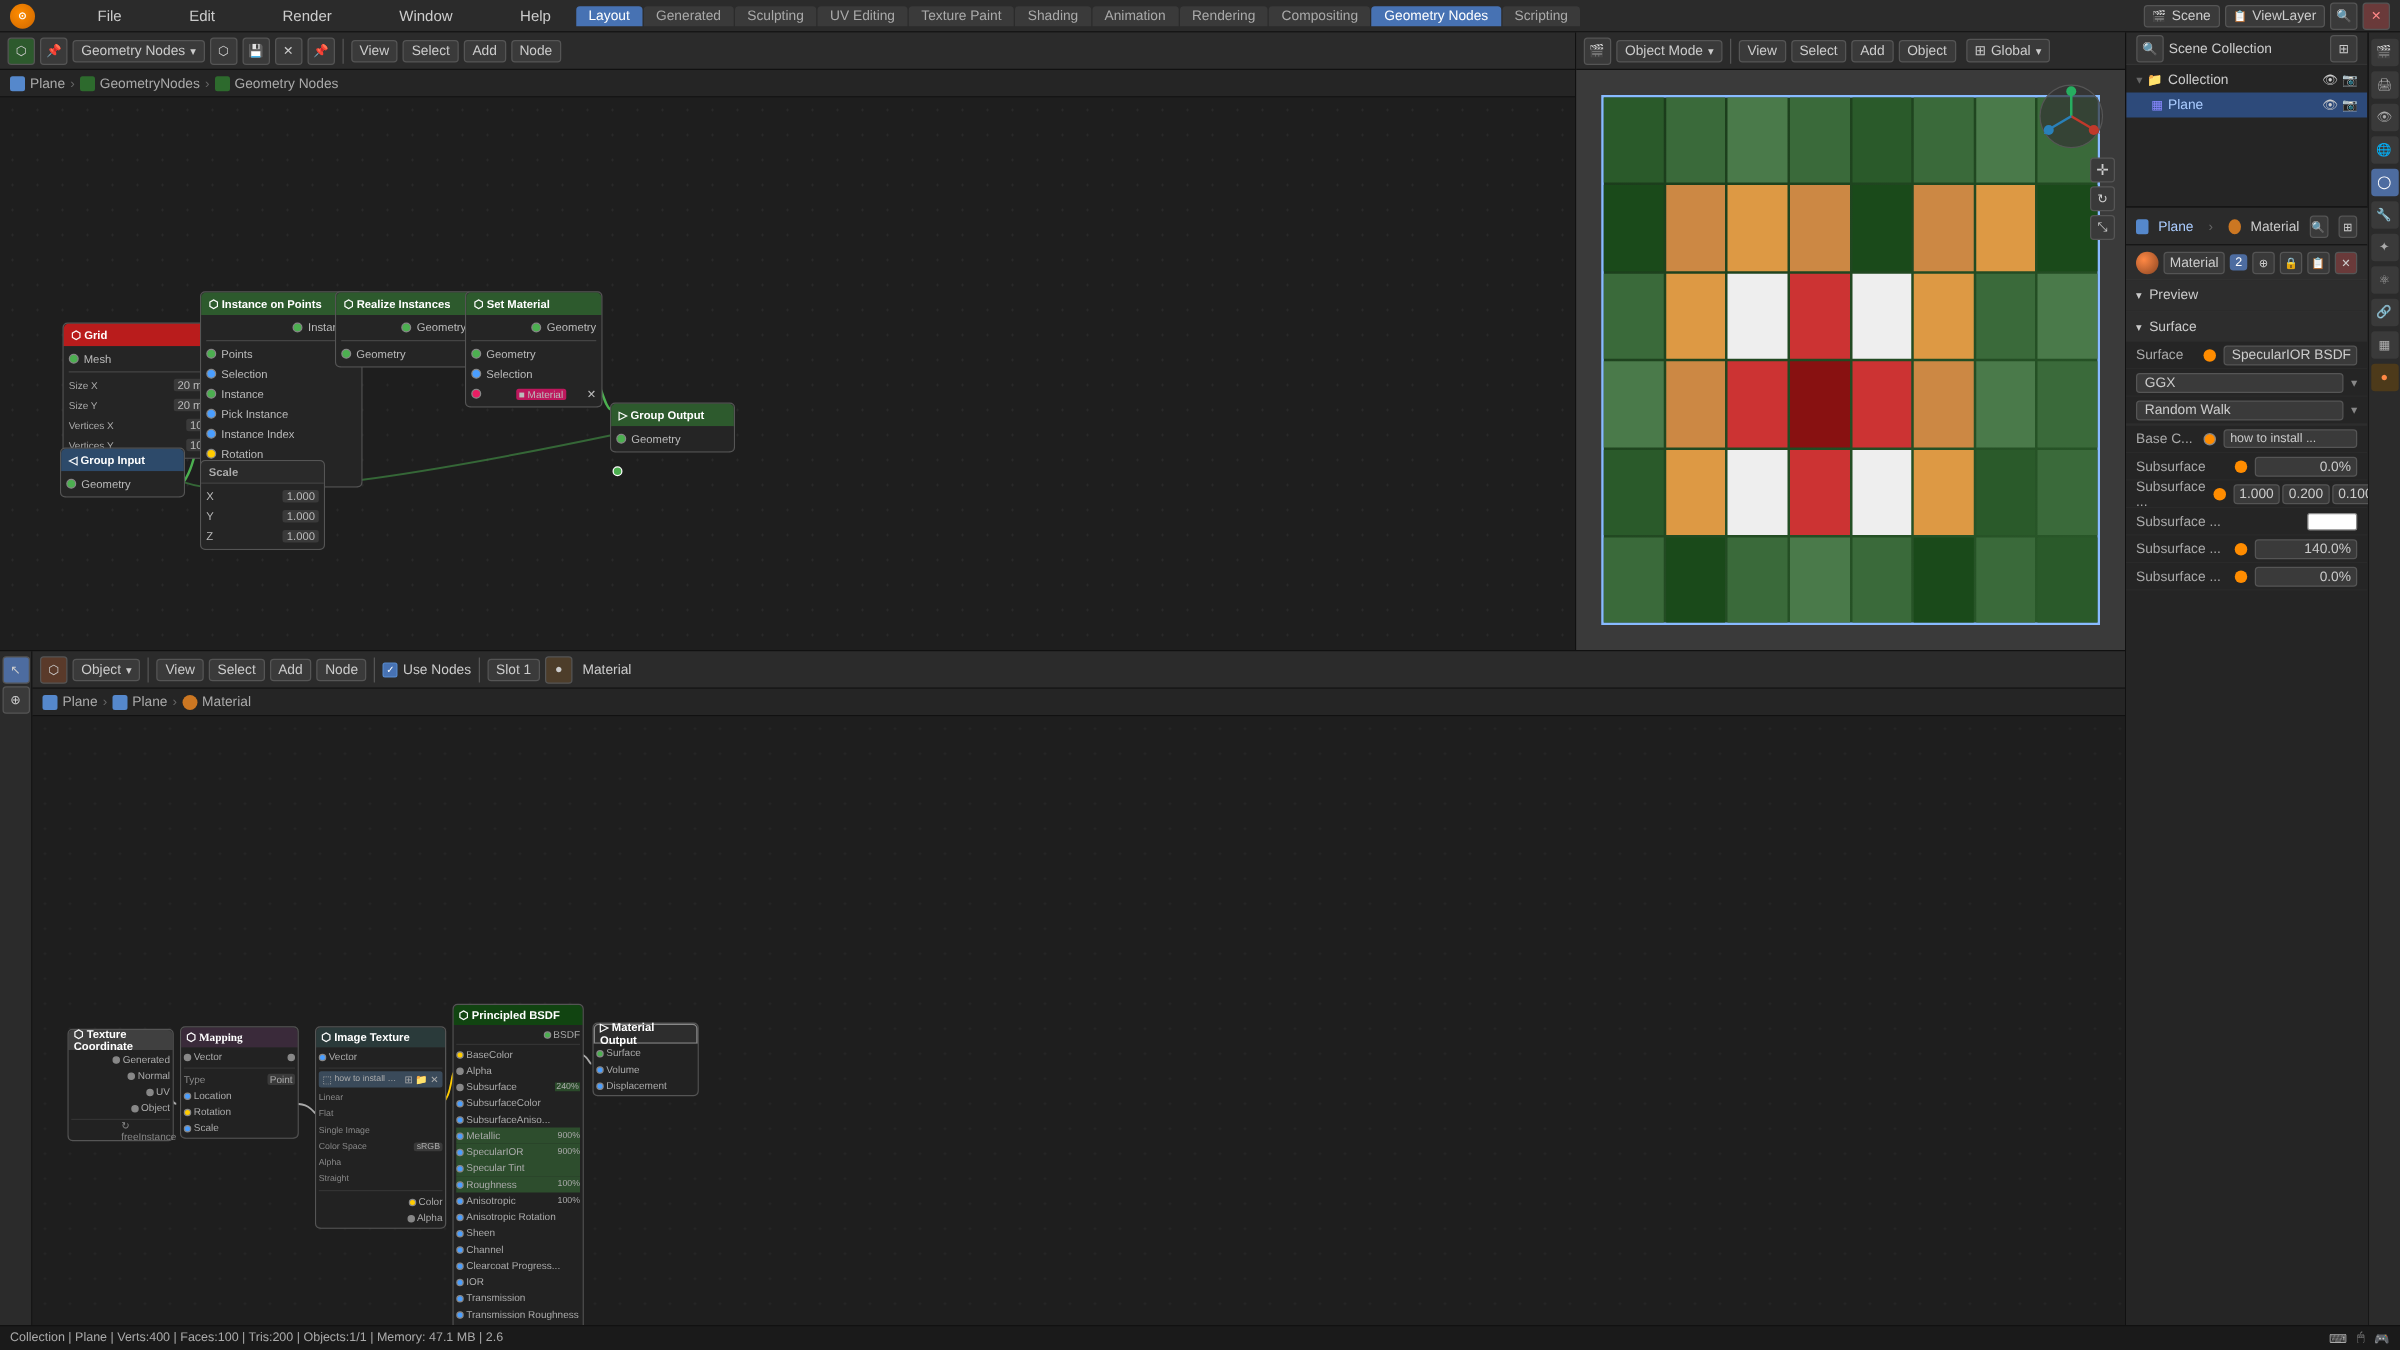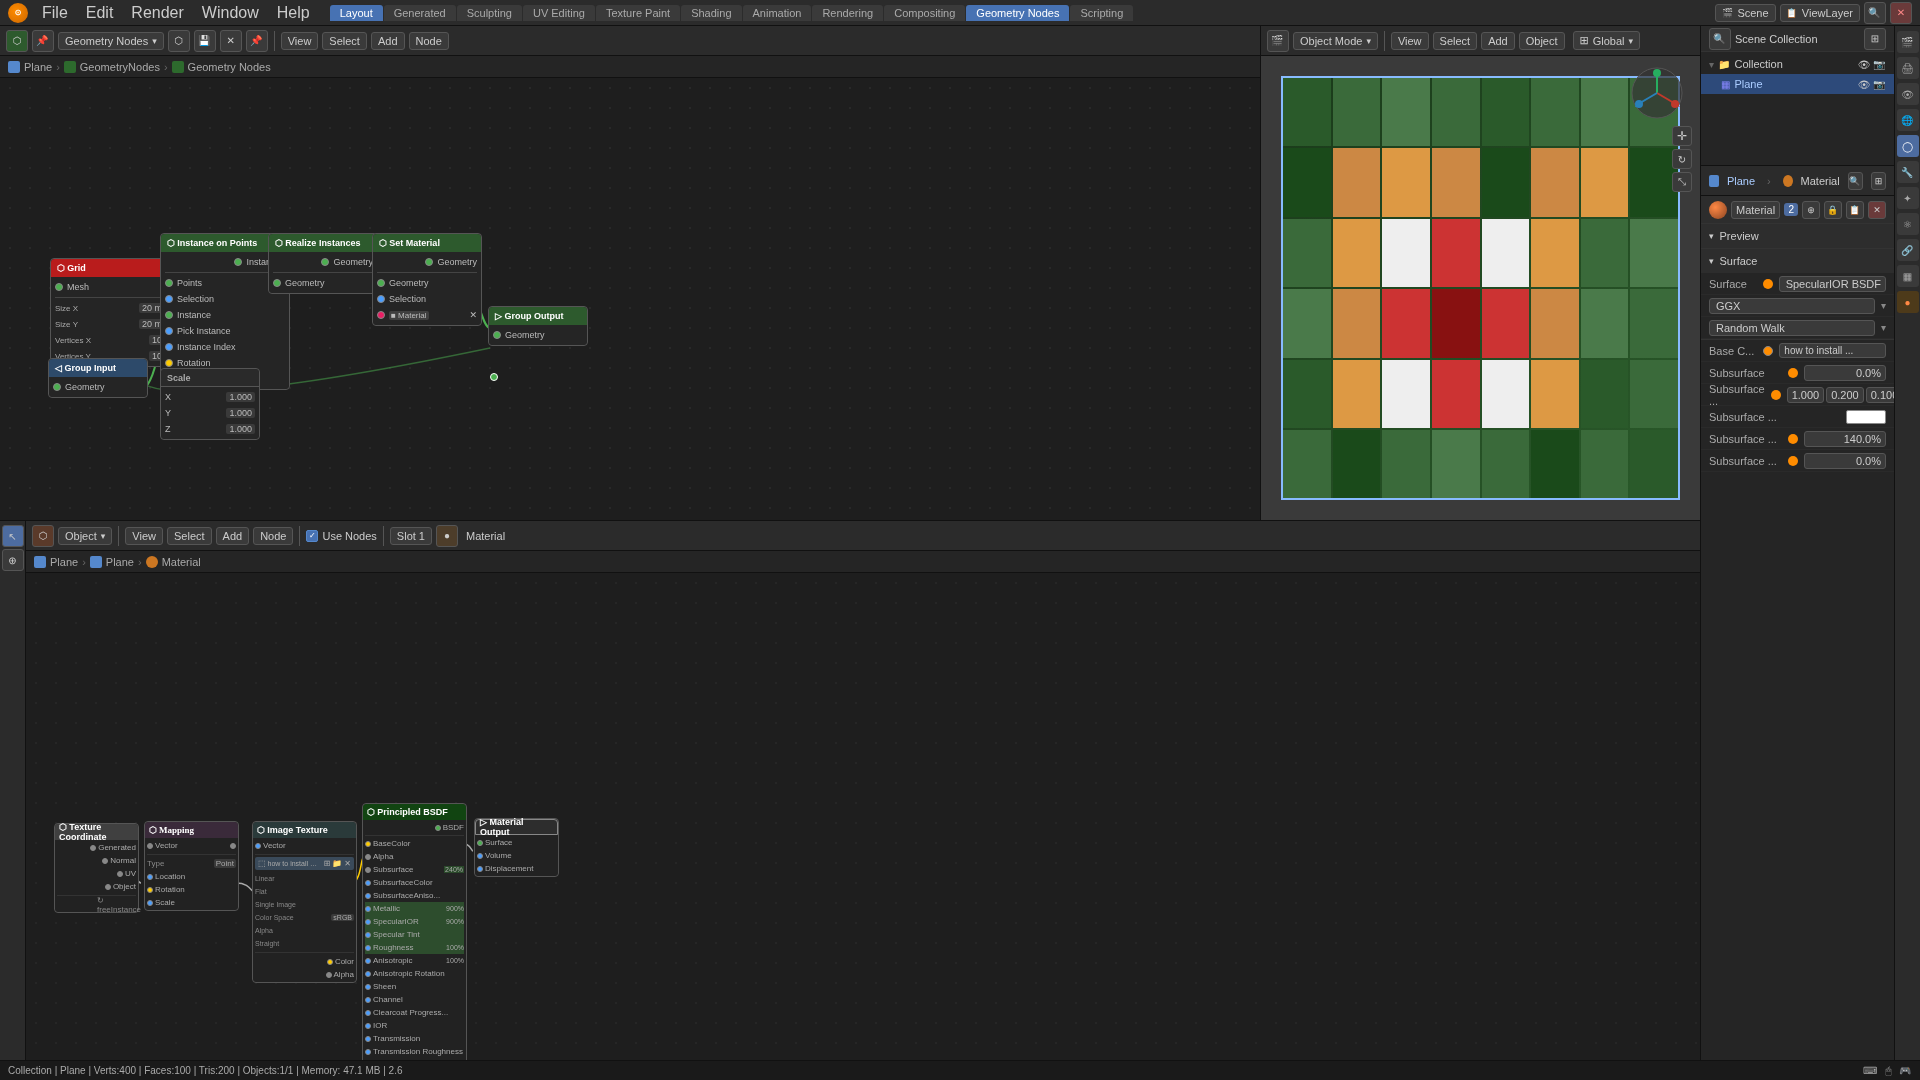--- a/index.html
+++ b/index.html
@@ -21,22 +21,23 @@
       display: flex;
       align-items: center;
       padding: 0 8px;
       gap: 2px;
       border-bottom: 1px solid #111;
     }
     .menu-item {
       padding: 2px 8px;
       cursor: pointer;
       border-radius: 3px;
-      font-size: 16px;
+      font-size: 12px;
       color: #ccc;
+      margin-left: 36px;
     }
     .workspace-tabs {
       display: flex;
       gap: 1px;
       margin-left: 10px;
     }
     .workspace-tab {
       padding: 2px 10px;
       background: #3a3a3a;
       border-radius: 3px 3px 0 0;
@@ -642,27 +643,27 @@
               <div class="node-row">
                   <div class="node-socket socket-green"></div>
                   <span>Geometry</span>
                 </div>
               <div class="node-row">
                   <div class="node-socket socket-blue"></div>
                   <span>Selection</span>
                 </div>
               <div class="node-row">
                   <div class="node-socket socket-pink"></div>
-                <span style="background:#404040;padding:0 2px;border-radius:2px;font-size:8px;">■ Material</span>
+                <span style="background:#be185d;padding:0 2px;border-radius:2px;font-size:8px;margin-left:24px;">■ Material</span>
                 <span style="margin-left:auto;font-size:9px;cursor:pointer;">✕</span>
               </div>
             </div>
           </div>
 
-          <div class="node-card" style="left:488px;top:228px;width:90px;">
+          <div class="node-card" style="left:488px;top:244px;width:90px;">
             <div class="node-header" style="background:#2d5a2d;">
               <span style="font-size:9px;">▷ Group Output</span>
             </div>
             <div class="node-body">
               <div class="node-row">
                   <div class="node-socket socket-green"></div>
                   <span>Geometry</span>
                 </div>
             </div>
           </div>

